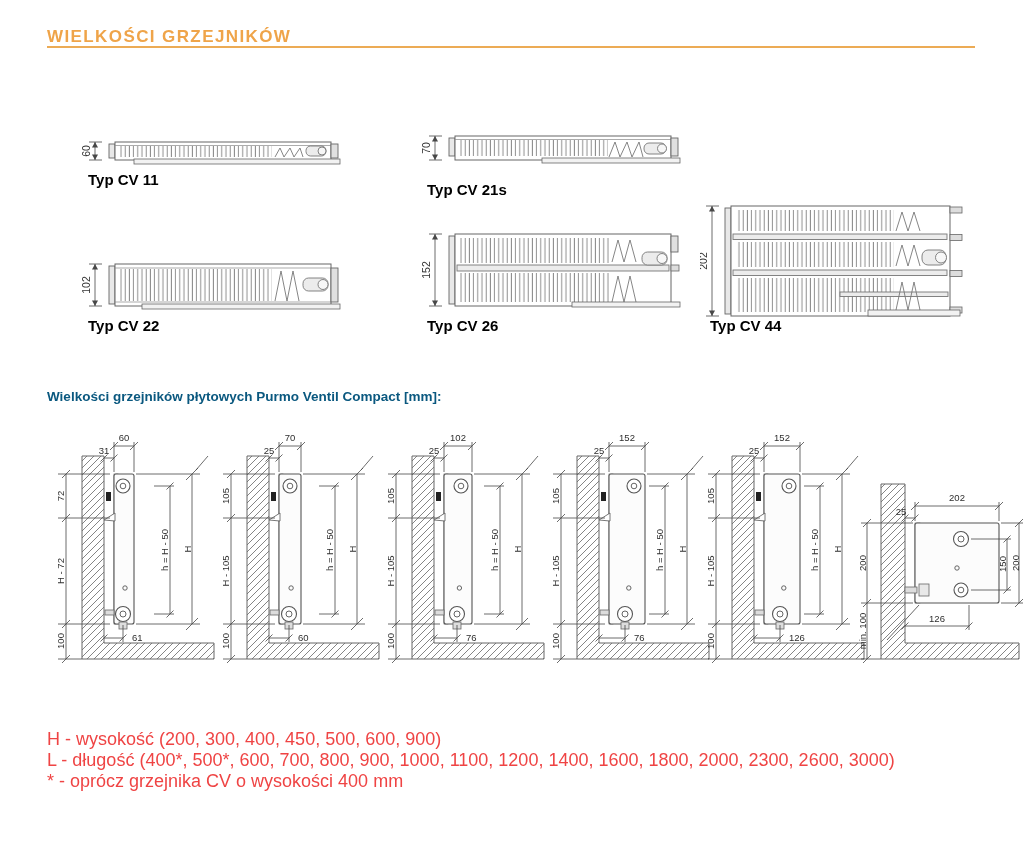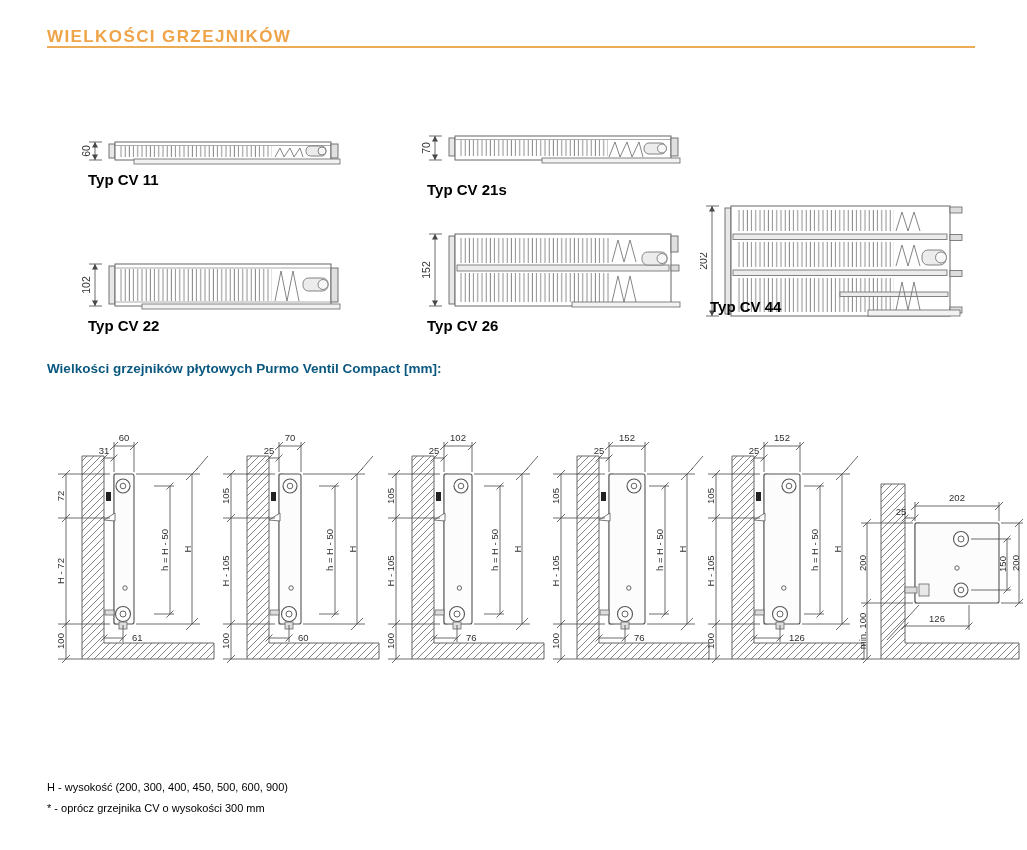--- a/index.html
+++ b/index.html
@@ -3,24 +3,24 @@
 <meta charset="utf-8">
 <style>
   html,body{margin:0;padding:0;background:#fff;}
   #page{position:relative;width:1027px;height:850px;background:#ffffff;
         font-family:"Liberation Sans",sans-serif;overflow:hidden;}
   .hdr{position:absolute;left:47px;top:27px;font-size:17px;font-weight:700;
        letter-spacing:1.4px;color:#EFA449;}
   .rule{position:absolute;left:47px;top:46px;width:928px;height:0;
         border-top:2px solid #ECAB55;}
   .typ{position:absolute;font-size:15px;font-weight:700;color:#000000;}
-  .sect-title{position:absolute;left:47px;top:361px;font-size:13.5px;
+  .sect-title{position:absolute;left:47px;top:389px;font-size:13.5px;
         font-weight:700;color:#0A587F;}
-  .legend{position:absolute;left:47px;top:729px;color:#000000;
-        font-size:11px;line-height:21px;margin-top:48px;}
+  .legend{position:absolute;left:47px;top:729px;color:#ef4444;
+        font-size:18px;line-height:21px;}
   svg.place{position:absolute;}
   .xsec{position:absolute;top:428px;width:175px;height:245px;}
   #xs0{left:52px}#xs1{left:217px}#xs2{left:382px}#xs3{left:547px}#xs4{left:702px}
   #xs5{left:857px;width:168px}
   
   .dim{stroke:#474747;stroke-width:0.8;fill:none;}
   .dimtxt{font-family:"Liberation Sans",sans-serif;font-size:9.5px;fill:#2e2e2e;}
   .depthtxt{font-family:"Liberation Sans",sans-serif;font-size:10.5px;fill:#333;}
   .bodyln{stroke:#666;stroke-width:1;fill:#fff;}
   .lightfill{fill:#ececec;stroke:#777;stroke-width:0.9;}
@@ -163,21 +163,21 @@
       <path d="M196 112 L202 84 L208 112 L214 84 L220 112" fill="none" stroke="#777" stroke-width="0.9"></path>
       <rect x="222" y="52" width="24" height="15" rx="6" class="lightfill"></rect>
       <circle cx="241" cy="59.5" r="5.5" fill="#f7f7f7" stroke="#777" stroke-width="0.9"></circle>
       <rect x="250" y="9" width="12" height="6" fill="#ddd" stroke="#666" stroke-width="0.8"></rect>
       <rect x="250" y="36.5" width="12" height="6" fill="#ddd" stroke="#666" stroke-width="0.8"></rect>
       <rect x="250" y="72.5" width="12" height="6" fill="#ddd" stroke="#666" stroke-width="0.8"></rect>
       <rect x="250" y="109" width="12" height="6" fill="#ddd" stroke="#666" stroke-width="0.8"></rect>
       <rect x="168" y="112" width="92" height="6" fill="#f2f2f2" stroke="#666" stroke-width="0.8"></rect>
     </g>
   </svg>
-  <div class="typ" style="left:710px;top:298px">Typ CV 44</div>
+  <div class="typ" style="left:710px;top:317px">Typ CV 44</div>
 
   <div class="sect-title">Wielkości grzejników płytowych Purmo Ventil Compact [mm]:</div>
 
   <div id="xs0" class="xsec">
   <svg width="175" height="245" viewBox="0 0 175 245">
     <g>
       <path d="M30 28 H52 V215 H162 V231 H30 Z" fill="url(#hatch)" stroke="#666" stroke-width="1"></path>
     </g>
     <g>
       <rect x="62" y="46" width="4" height="150" fill="#e0e0e0" stroke="#777" stroke-width="0.7"></rect>
@@ -574,16 +574,17 @@
         <line class="dim" x1="48" y1="198" x2="112" y2="198"></line>
         <path class="dim" d="M-3.5 3.5 L3.5 -3.5" transform="translate(48,198)"></path>
           <path class="dim" d="M-3.5 3.5 L3.5 -3.5" transform="translate(112,198)"></path>
         <text class="dimtxt" x="80" y="194" text-anchor="middle">126</text>
       </g>
     </svg>
   </div>
 
   <div class="legend">
     <div>H - wysokość (200, 300, 400, 450, 500, 600, 900)</div>
-    <div>* - oprócz grzejnika CV o wysokości 300 mm</div>
+    <div>L - długość (400*, 500*, 600, 700, 800, 900, 1000, 1100, 1200, 1400, 1600, 1800, 2000, 2300, 2600, 3000)</div>
+    <div>* - oprócz grzejnika CV o wysokości 400 mm</div>
   </div>
 
 </div>
 
 </body></html>

